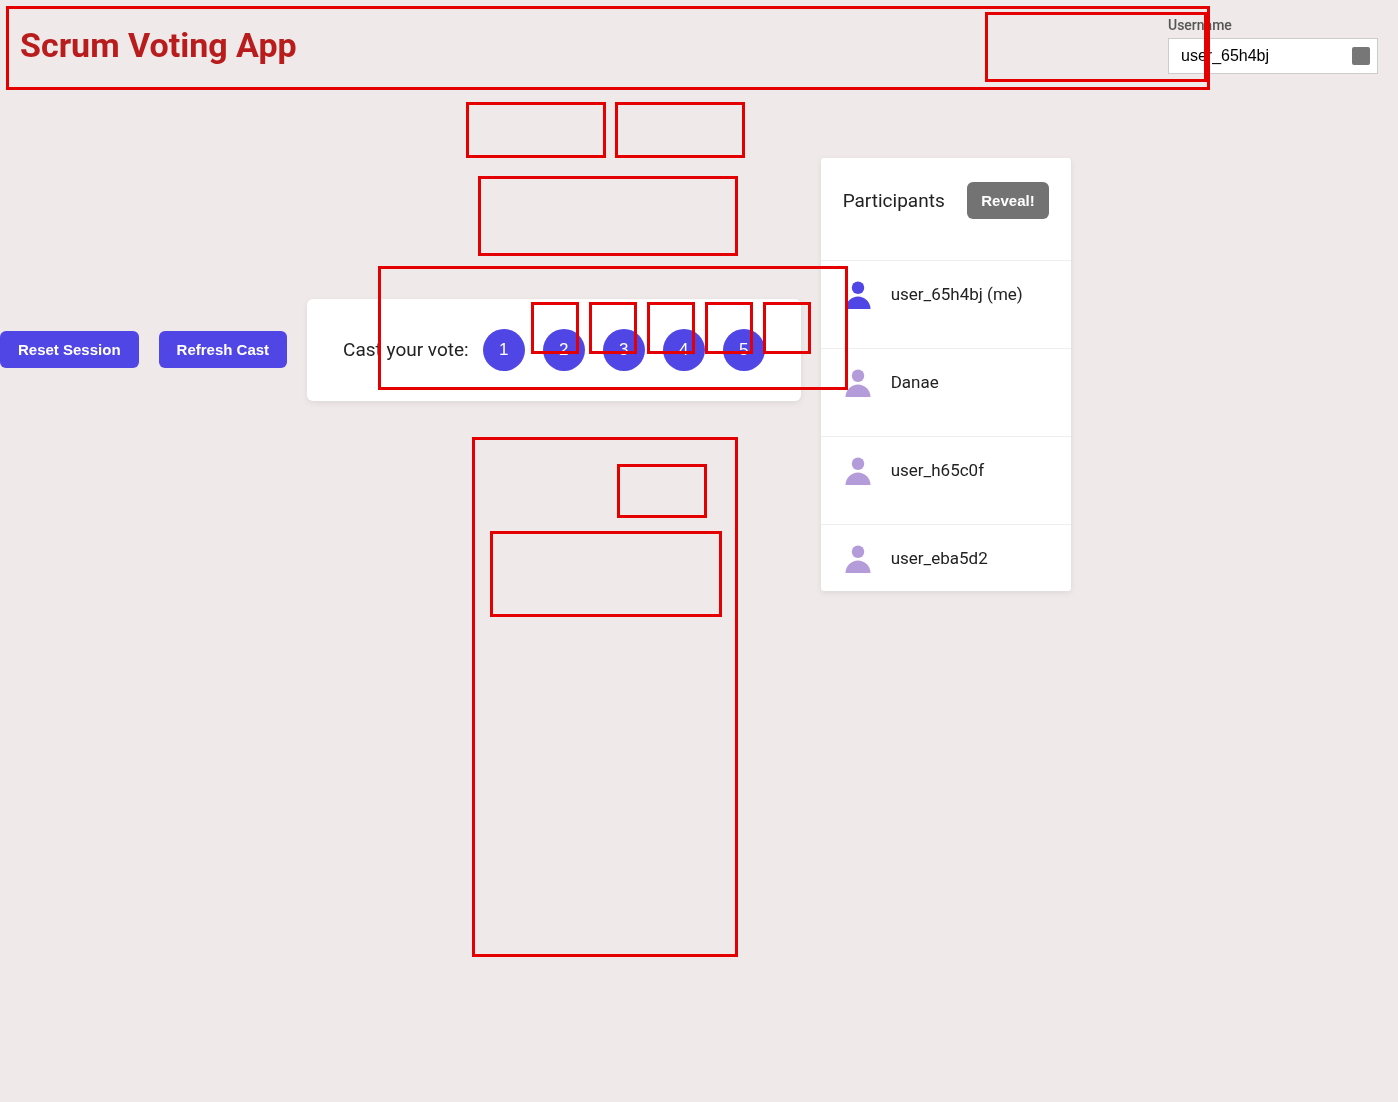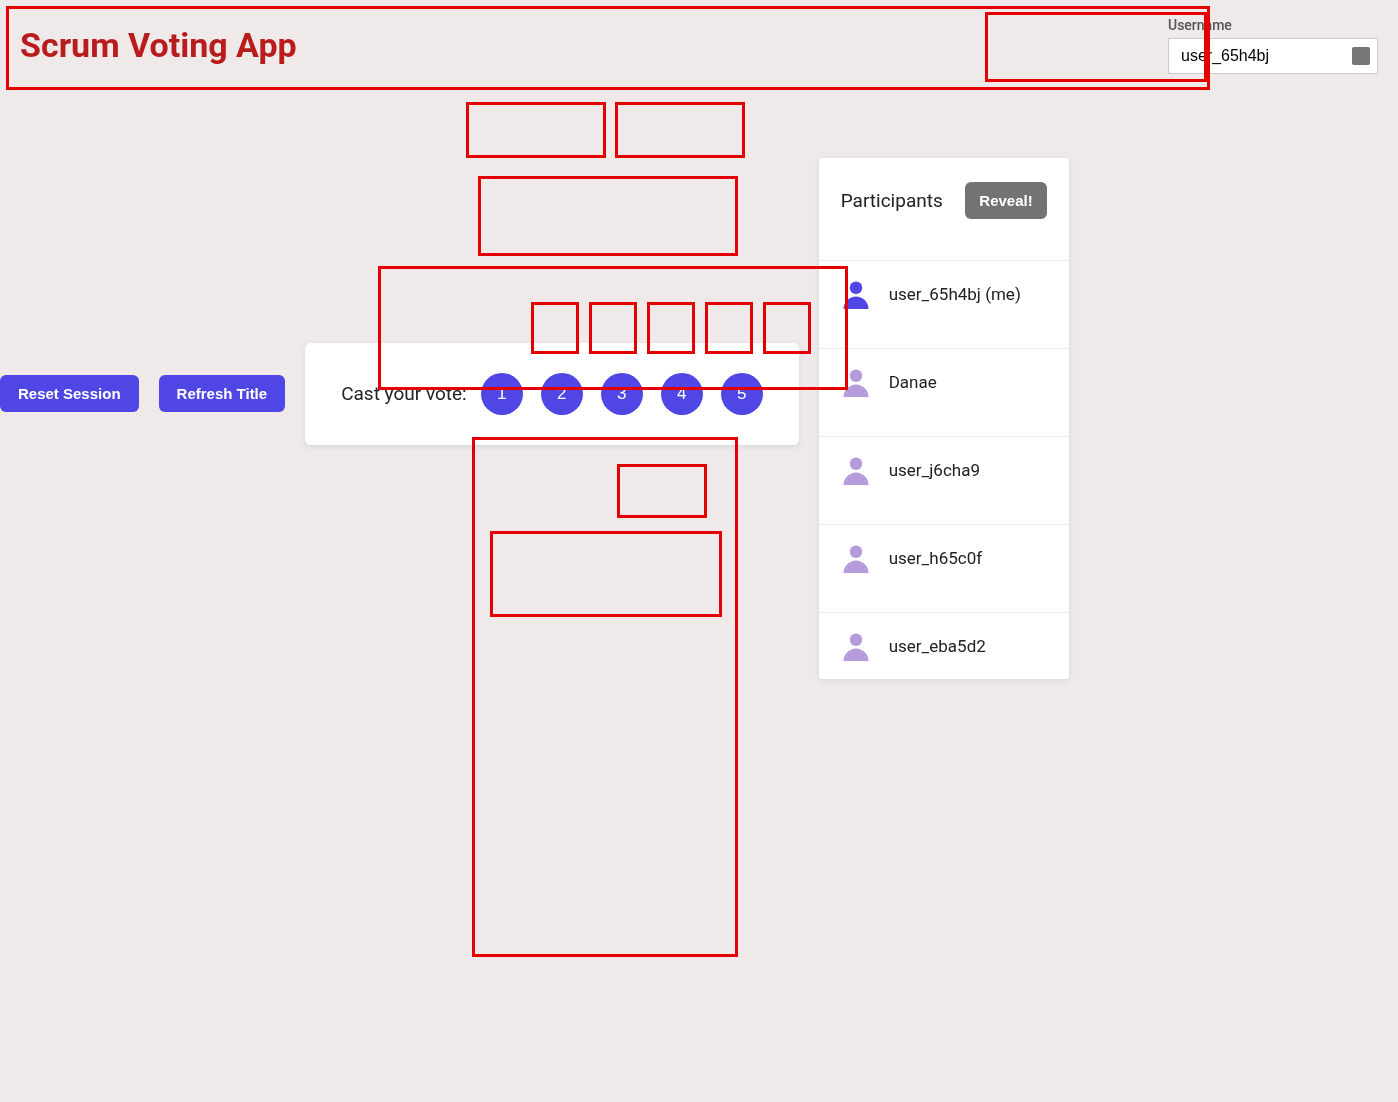--- a/index.html
+++ b/index.html
@@ -173,21 +173,21 @@
     <div class="username-input-wrap">
       <input class="username-input" value="user_65h4bj" style="">
       <span class="username-icon"></span>
     </div>
   </div>
 </div>
 
 <div class="center">
   <div class="btn-row">
     <button class="btn">Reset Session</button>
-    <button class="btn">Refresh Title</button>
+    <button class="btn">Refresh Cast</button>
   </div>
 
 
   <div class="vote-card">
     <span class="vote-label">Cast your vote:</span>
     <div class="vote-chips" id="vote-chips">
         <button class="chip">1</button>
         <button class="chip">2</button>
         <button class="chip">3</button>
         <button class="chip">4</button>
@@ -207,27 +207,20 @@
               <path d="M2 24c0-6 5-10 10-10s10 4 10 10" fill="#5046e5"></path>
             </svg></span>
           <span class="participant-name">user_65h4bj (me)</span>
         </div>
         <div class="participant-row">
           <span class="avatar"><svg viewBox="0 0 24 24">
               <circle cx="12" cy="7" r="5" fill="#b49bd9"></circle>
               <path d="M2 24c0-6 5-10 10-10s10 4 10 10" fill="#b49bd9"></path>
             </svg></span>
           <span class="participant-name">Danae</span>
-        </div>
-        <div class="participant-row">
-          <span class="avatar"><svg viewBox="0 0 24 24">
-              <circle cx="12" cy="7" r="5" fill="#b49bd9"></circle>
-              <path d="M2 24c0-6 5-10 10-10s10 4 10 10" fill="#b49bd9"></path>
-            </svg></span>
-          <span class="participant-name">user_j6cha9</span>
         </div>
         <div class="participant-row">
           <span class="avatar"><svg viewBox="0 0 24 24">
               <circle cx="12" cy="7" r="5" fill="#b49bd9"></circle>
               <path d="M2 24c0-6 5-10 10-10s10 4 10 10" fill="#b49bd9"></path>
             </svg></span>
           <span class="participant-name">user_h65c0f</span>
         </div>
         <div class="participant-row">
           <span class="avatar"><svg viewBox="0 0 24 24">

